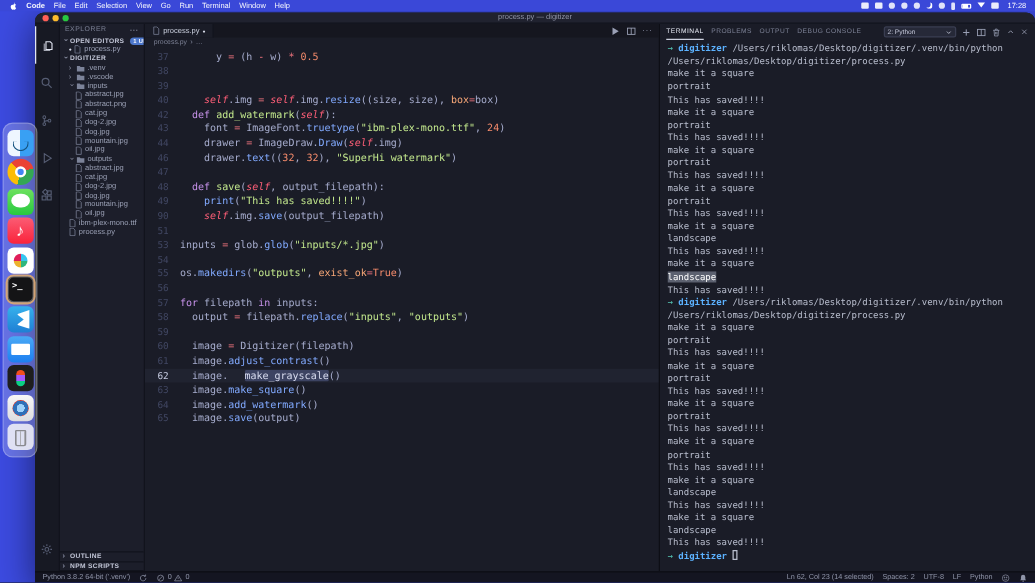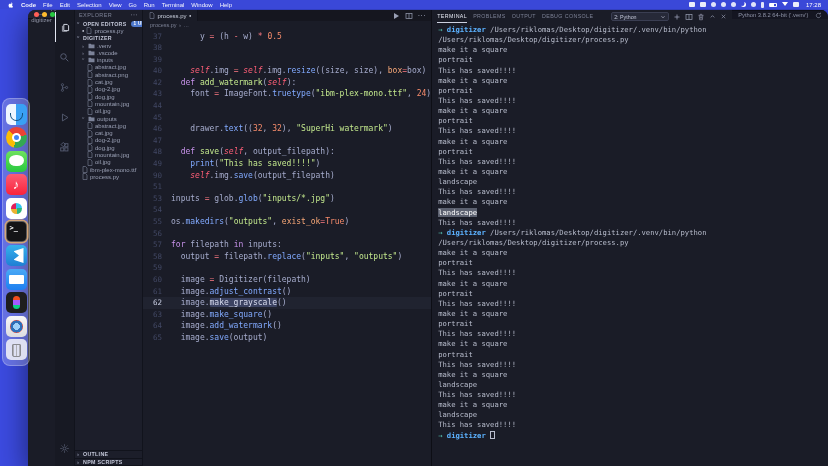--- a/index.html
+++ b/index.html
@@ -41,21 +41,21 @@
   .icon-mail{background:linear-gradient(#4aa9f5,#1d7ff0);}
   .icon-mail::after{content:"";position:absolute;left:3px;right:3px;top:6px;bottom:6px;background:#fff;border-radius:1px;}
   .icon-figma{background:#1e1e1e;}
   .icon-figma::after{content:"";position:absolute;left:7px;top:4px;width:7px;height:13px;background:linear-gradient(#f24e1e 0 33%,#a259ff 33% 66%,#0acf83 66% 100%);border-radius:4px;}
   .icon-photo-booth{background:linear-gradient(#f7f7f7,#dcdce0);}
   .icon-photo-booth::after{content:"";position:absolute;inset:4px;border-radius:50%;background:radial-gradient(circle,#9fd1fa 0 35%,#2f6fb8 36% 65%,#c23b3b 66%);}
   .icon-trash{background:rgba(245,245,248,.85);}
   .icon-trash::after{content:"";position:absolute;left:6px;right:6px;top:5px;bottom:3px;border:1px solid #8a8a90;border-radius:1px 1px 2px 2px;background:repeating-linear-gradient(90deg,#aeaeb4 0 1px,transparent 1px 3px);}
 
   
-  .window{position:absolute;left:28px;top:10px;right:0;bottom:0;background:#1a1c27;border-radius:7px 7px 0 0;overflow:hidden;display:flex;flex-direction:row;box-shadow:0 8px 30px rgba(0,0,10,.55);}
+  .window{position:absolute;left:28px;top:10px;right:0;bottom:0;background:#1a1c27;border-radius:7px 7px 0 0;overflow:hidden;display:flex;flex-direction:column;box-shadow:0 8px 30px rgba(0,0,10,.55);}
   .titlebar{height:9px;flex:none;background:#20222f;border-bottom:1px solid #11131c;position:relative;display:flex;align-items:center;}
   .traffic{display:flex;gap:3px;margin-left:6px;z-index:2;}
   .tl{width:5px;height:5px;border-radius:50%;}
   .tl-red{background:#ff5f57;} .tl-yellow{background:#febc2e;} .tl-green{background:#28c840;}
   .win-title{position:absolute;left:0;right:0;text-align:center;font-size:6px;color:#9094a6;}
 
   .main{flex:1;display:flex;min-height:0;}
 
   
   .activitybar{width:20px;flex:none;background:#171923;border-right:1px solid #11131c;display:flex;flex-direction:column;align-items:center;padding-top:2px;}
@@ -87,21 +87,21 @@
   .breadcrumb{height:7.5px;flex:none;display:flex;align-items:center;gap:2.5px;font-size:5.5px;color:#7d8296;padding-left:7px;}
   .bc-sep{font-size:6px;}
   .code{flex:1;overflow:hidden;font-family:"DejaVu Sans Mono",monospace;font-size:8px;line-height:11.6px;padding-top:2px;}
   .code-line{display:flex;height:11.6px;white-space:pre;}
   .code-line.current{background:rgba(160,170,220,.05);}
   .gutter{width:19px;flex:none;text-align:right;margin-right:9px;color:#414763;font-size:7.5px;}
   .current .gutter{color:#c6cbe0;}
   .tok-t{color:#a6accd;} .tok-k{color:#c792ea;} .tok-s{color:#c3e88d;} .tok-n{color:#f78c6c;}
   .tok-o{color:#ff7a84;} .tok-f{color:#82aaff;} .tok-d{color:#c3e88d;} .tok-a{color:#f7a777;}
   .tok-x{color:#ff5f78;font-style:italic;}
-  .tok-sel{background:#3c4362;color:#d8dcef;border-radius:1px;}
+  .tok-sel{background:#3c4362;color:#d8dcef;border-radius:1px;margin-left:13px;}
 
   
   .panel{width:300px;flex:none;background:#1a1c27;display:flex;flex-direction:column;min-width:0;}
   .panel-header{height:13px;flex:none;display:flex;align-items:center;gap:6px;padding:0 5px;}
   .ptab{font-size:5.3px;letter-spacing:.4px;color:#7d8296;line-height:11px;}
   .ptab-active{color:#e5e8f2;border-bottom:1px solid #cdd1e0;}
   .panel-right{margin-left:auto;display:flex;align-items:center;gap:4px;color:#9aa0b5;}
   .shell-select{width:58px;height:8.5px;background:#262938;border:1px solid #3a3e52;border-radius:2px;color:#c3c7d8;font-size:5.3px;display:flex;align-items:center;justify-content:space-between;padding:0 2px;}
   .picon{display:flex;align-items:center;}
   .terminal{flex:1;overflow:hidden;padding:2px 5px 0 6px;font-family:"DejaVu Sans Mono",monospace;font-size:7.2px;line-height:10.15px;color:#b9bece;}
@@ -452,22 +452,21 @@
         <span class="bc-sep">›</span>
         <span>…</span>
       </div>
       <div class="code">
           <div class="code-line"><span class="gutter">37</span><span><span class="tok-t">      y </span><span class="tok-o">=</span><span class="tok-t"> (h </span><span class="tok-o">-</span><span class="tok-t"> w) </span><span class="tok-o">*</span><span class="tok-t"> </span><span class="tok-n">0.5</span></span></div>
           <div class="code-line"><span class="gutter">38</span></div>
           <div class="code-line"><span class="gutter">39</span><span></span></div>
           <div class="code-line"><span class="gutter">40</span><span><span class="tok-t">    </span><span class="tok-x">self</span><span class="tok-t">.img </span><span class="tok-o">=</span><span class="tok-t"> </span><span class="tok-x">self</span><span class="tok-t">.img.</span><span class="tok-f">resize</span><span class="tok-t">((size, size), </span><span class="tok-a">box</span><span class="tok-o">=</span><span class="tok-t">box)</span></span></div>
           <div class="code-line"><span class="gutter">42</span><span><span class="tok-t">  </span><span class="tok-k">def</span><span class="tok-t"> </span><span class="tok-d">add_watermark</span><span class="tok-t">(</span><span class="tok-x">self</span><span class="tok-t">):</span></span></div>
           <div class="code-line"><span class="gutter">43</span><span><span class="tok-t">    font </span><span class="tok-o">=</span><span class="tok-t"> ImageFont.</span><span class="tok-f">truetype</span><span class="tok-t">(</span><span class="tok-s">"ibm-plex-mono.ttf"</span><span class="tok-t">, </span><span class="tok-n">24</span><span class="tok-t">)</span></span></div>
-          <div class="code-line"><span class="gutter">44</span></div>
-          <div class="code-line"><span class="gutter">45</span><span></span></div>
+          <div class="code-line"><span class="gutter">44</span><span><span class="tok-t">    drawer </span><span class="tok-o">=</span><span class="tok-t"> ImageDraw.</span><span class="tok-f">Draw</span><span class="tok-t">(</span><span class="tok-x">self</span><span class="tok-t">.img)</span></span></div>
           <div class="code-line"><span class="gutter">46</span><span><span class="tok-t">    drawer.</span><span class="tok-f">text</span><span class="tok-t">((</span><span class="tok-n">32</span><span class="tok-t">, </span><span class="tok-n">32</span><span class="tok-t">), </span><span class="tok-s">"SuperHi watermark"</span><span class="tok-t">)</span></span></div>
           <div class="code-line"><span class="gutter">47</span><span></span></div>
           <div class="code-line"><span class="gutter">48</span><span><span class="tok-t">  </span><span class="tok-k">def</span><span class="tok-t"> </span><span class="tok-d">save</span><span class="tok-t">(</span><span class="tok-x">self</span><span class="tok-t">, output_filepath):</span></span></div>
           <div class="code-line"><span class="gutter">49</span><span><span class="tok-t">    </span><span class="tok-f">print</span><span class="tok-t">(</span><span class="tok-s">"This has saved!!!!"</span><span class="tok-t">)</span></span></div>
           <div class="code-line"><span class="gutter">90</span><span><span class="tok-t">    </span><span class="tok-x">self</span><span class="tok-t">.img.</span><span class="tok-f">save</span><span class="tok-t">(output_filepath)</span></span></div>
           <div class="code-line"><span class="gutter">51</span><span></span></div>
           <div class="code-line"><span class="gutter">53</span><span><span class="tok-t">inputs </span><span class="tok-o">=</span><span class="tok-t"> glob.</span><span class="tok-f">glob</span><span class="tok-t">(</span><span class="tok-s">"inputs/*.jpg"</span><span class="tok-t">)</span></span></div>
           <div class="code-line"><span class="gutter">54</span><span></span></div>
           <div class="code-line"><span class="gutter">55</span><span><span class="tok-t">os.</span><span class="tok-f">makedirs</span><span class="tok-t">(</span><span class="tok-s">"outputs"</span><span class="tok-t">, </span><span class="tok-a">exist_ok</span><span class="tok-o">=</span><span class="tok-n">True</span><span class="tok-t">)</span></span></div>
           <div class="code-line"><span class="gutter">56</span><span></span></div>

